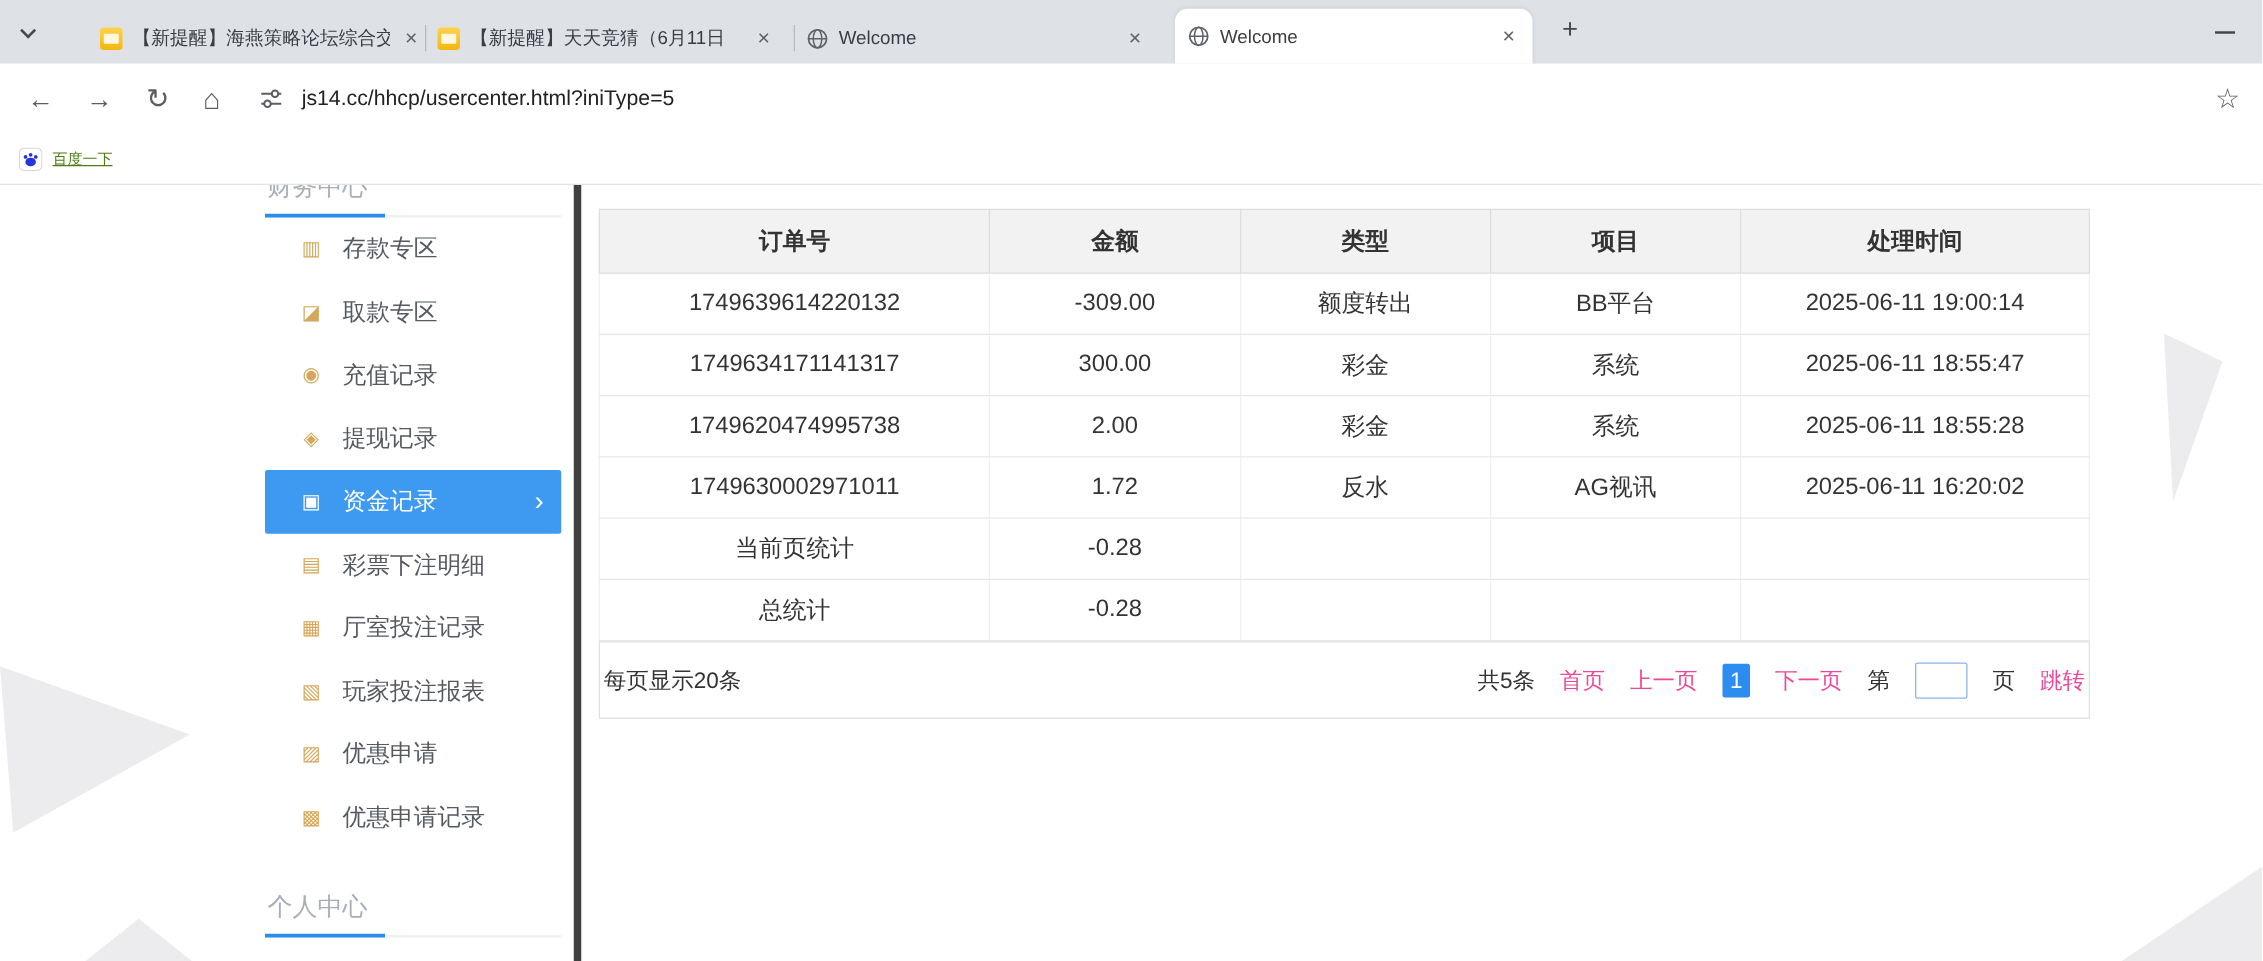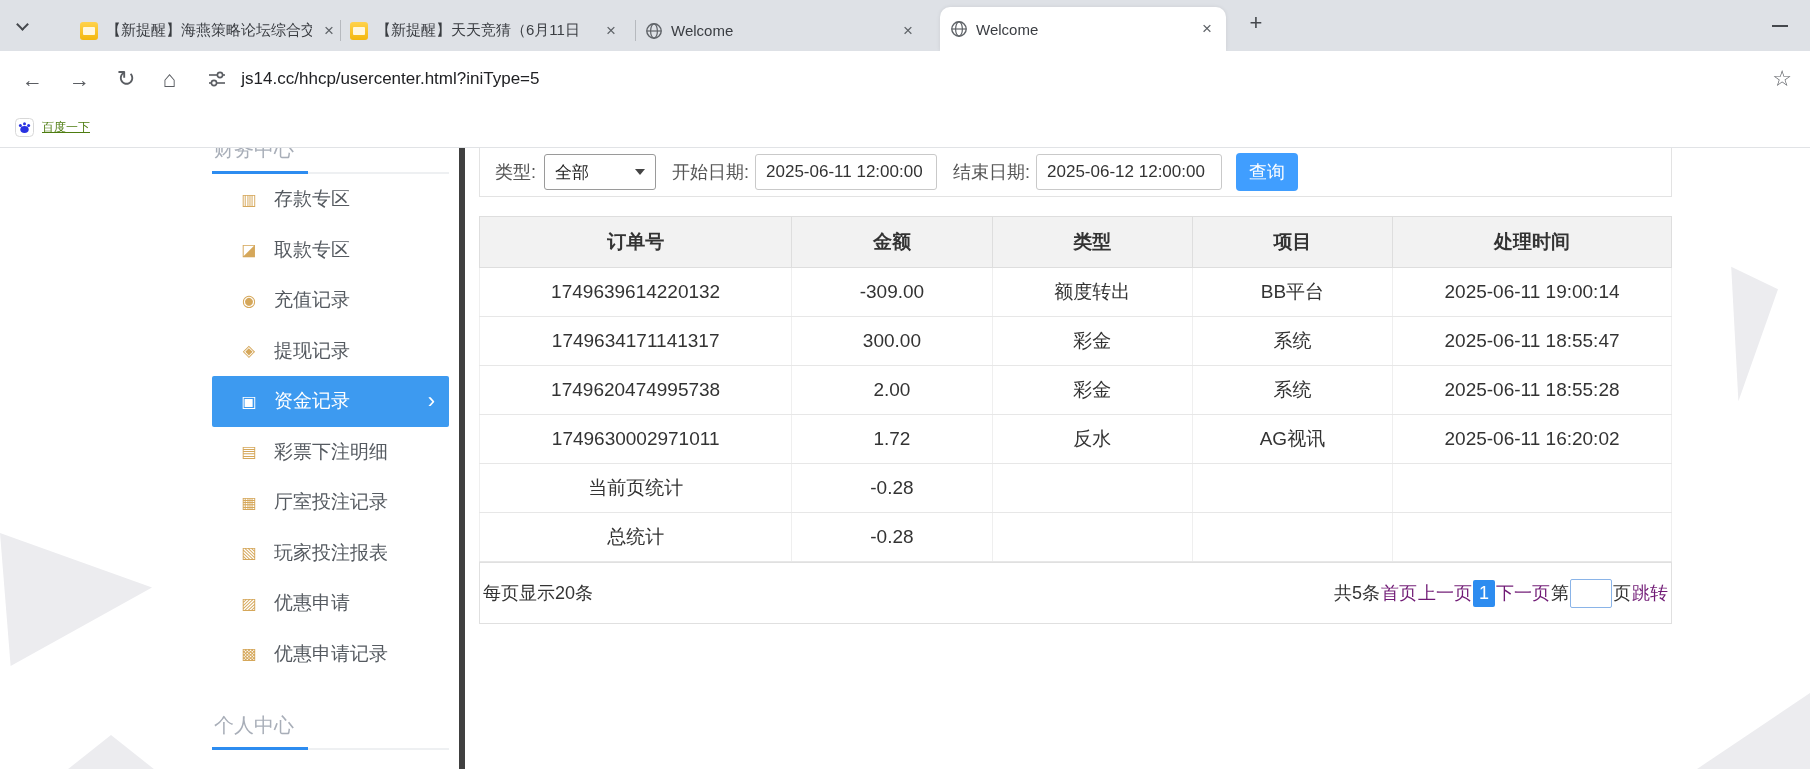--- a/index.html
+++ b/index.html
@@ -87,22 +87,22 @@
 
   table.data { width:100%; margin-top:19px; border-collapse:collapse; table-layout:fixed;
     border:1px solid #e0e0e0; background:#fff; }
   table.data th { height:51px; background:#f2f2f2; border:1px solid #dedede;
     font-size:19px; font-weight:bold; color:#333; text-align:center; }
   table.data td { height:49px; border:1px solid #efefef; border-bottom:1px solid #e7e7e7;
     font-size:19px; color:#333; text-align:center; }
 
   .pager { height:62px; border:1px solid #e0e0e0; background:#fff;
     display:flex; align-items:center; padding:0 3px; font-size:18px; color:#333; }
-  .pright { margin-left:auto; display:flex; align-items:center; gap:1px; }
-  .plink { color:#701a75; cursor:pointer; text-decoration:none; }
+  .pright { margin-left:auto; display:flex; align-items:center; gap:20px; }
+  .plink { color:#ec4899; cursor:pointer; text-decoration:none; }
   .pcur { min-width:22px; height:27px; background:#2d8cf0; color:#fff; display:flex;
     align-items:center; justify-content:center; border-radius:2px; padding:0 4px; }
   .jump-input { width:42px; height:29px; border:1px solid #8ab4e8; border-radius:2px;
     font-size:16px; text-align:center; font-family:inherit; }
 </style>
 </head>
 <body>
 
 <div class="tabstrip">
   <div class="tab-search-btn">
@@ -221,32 +221,20 @@
     <div class="side-item">
       <span class="si-ico">▩</span>
       <span>优惠申请记录</span>
     </div>
 
     <div class="side-sec second">个人中心</div>
   </aside>
 
   <main class="content">
 
-    <div class="filterbox">
-      <span class="flabel">类型:</span>
-      <div class="sel">
-        <span>全部</span>
-        <span class="sel-caret"></span>
-      </div>
-      <span class="flabel ml16">开始日期:</span>
-      <div class="finput w180">2025-06-11 12:00:00</div>
-      <span class="flabel ml16">结束日期:</span>
-      <div class="finput w186">2025-06-12 12:00:00</div>
-      <button class="query-btn">查询</button>
-    </div>
 
     <table class="data">
       <colgroup>
         <col style="width:26.2%">
           <col style="width:16.8%">
           <col style="width:16.8%">
         <col style="width:16.8%">
           <col style="width:23.4%">
       </colgroup>
       <thead>

